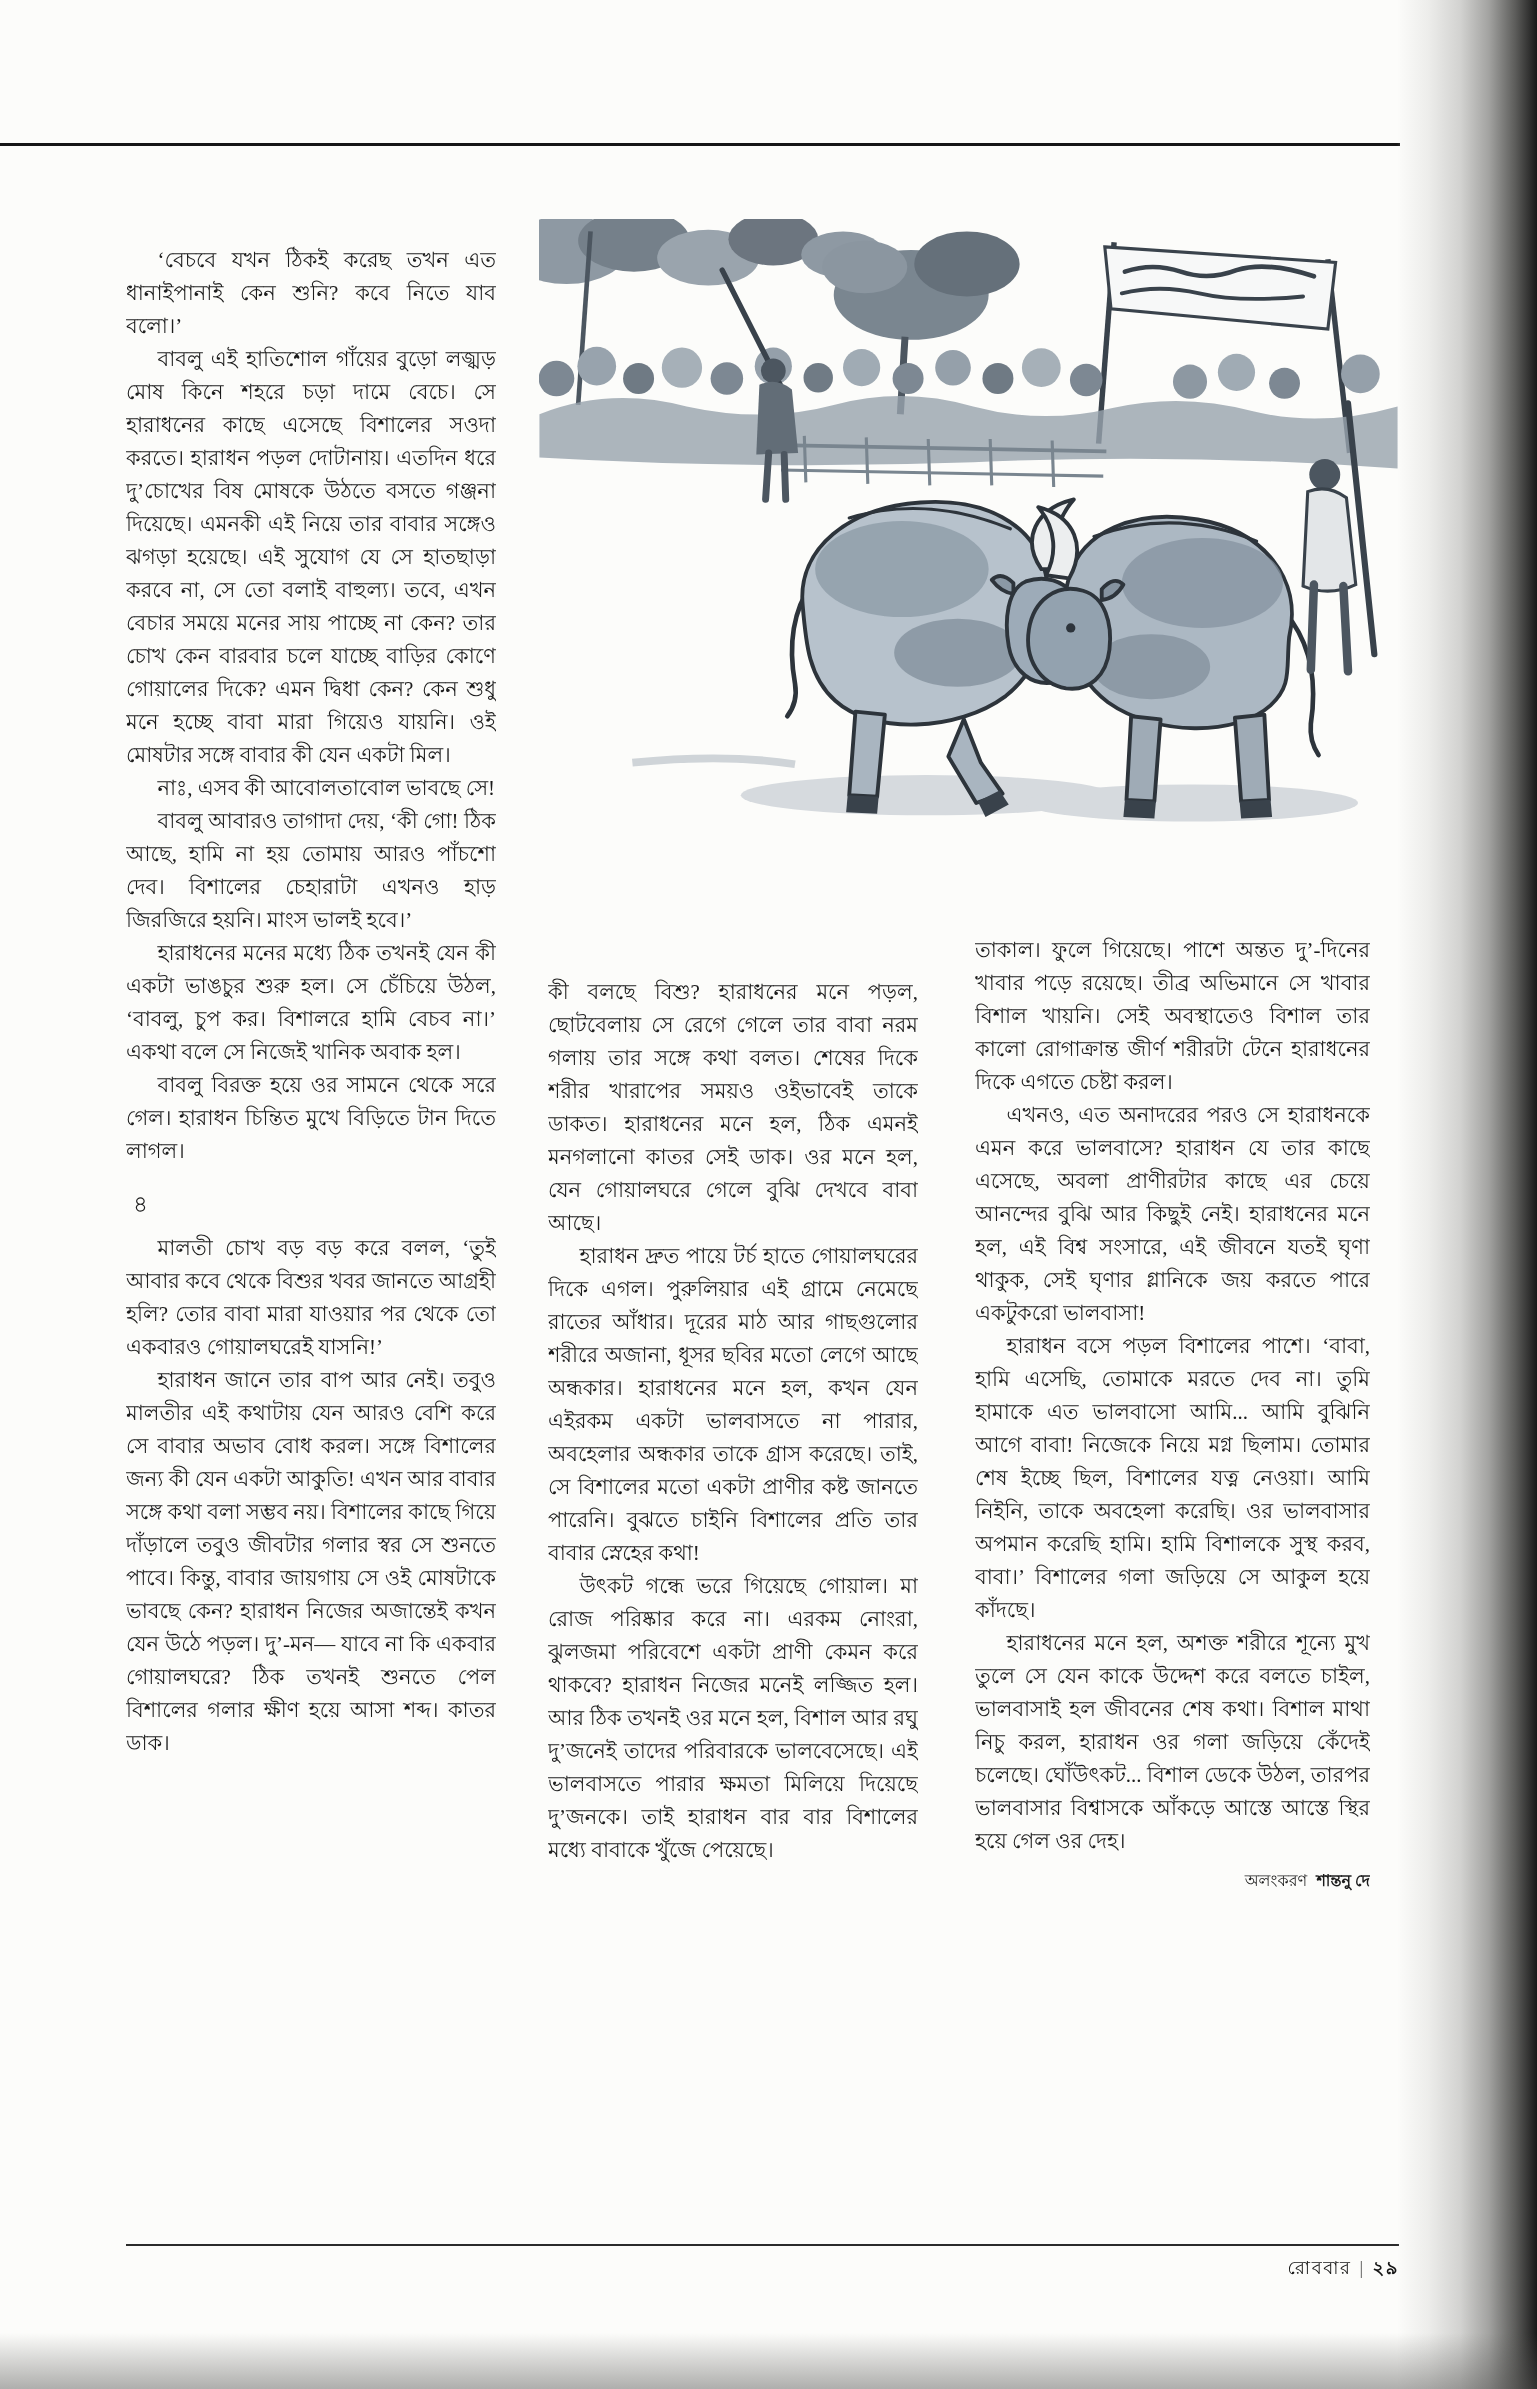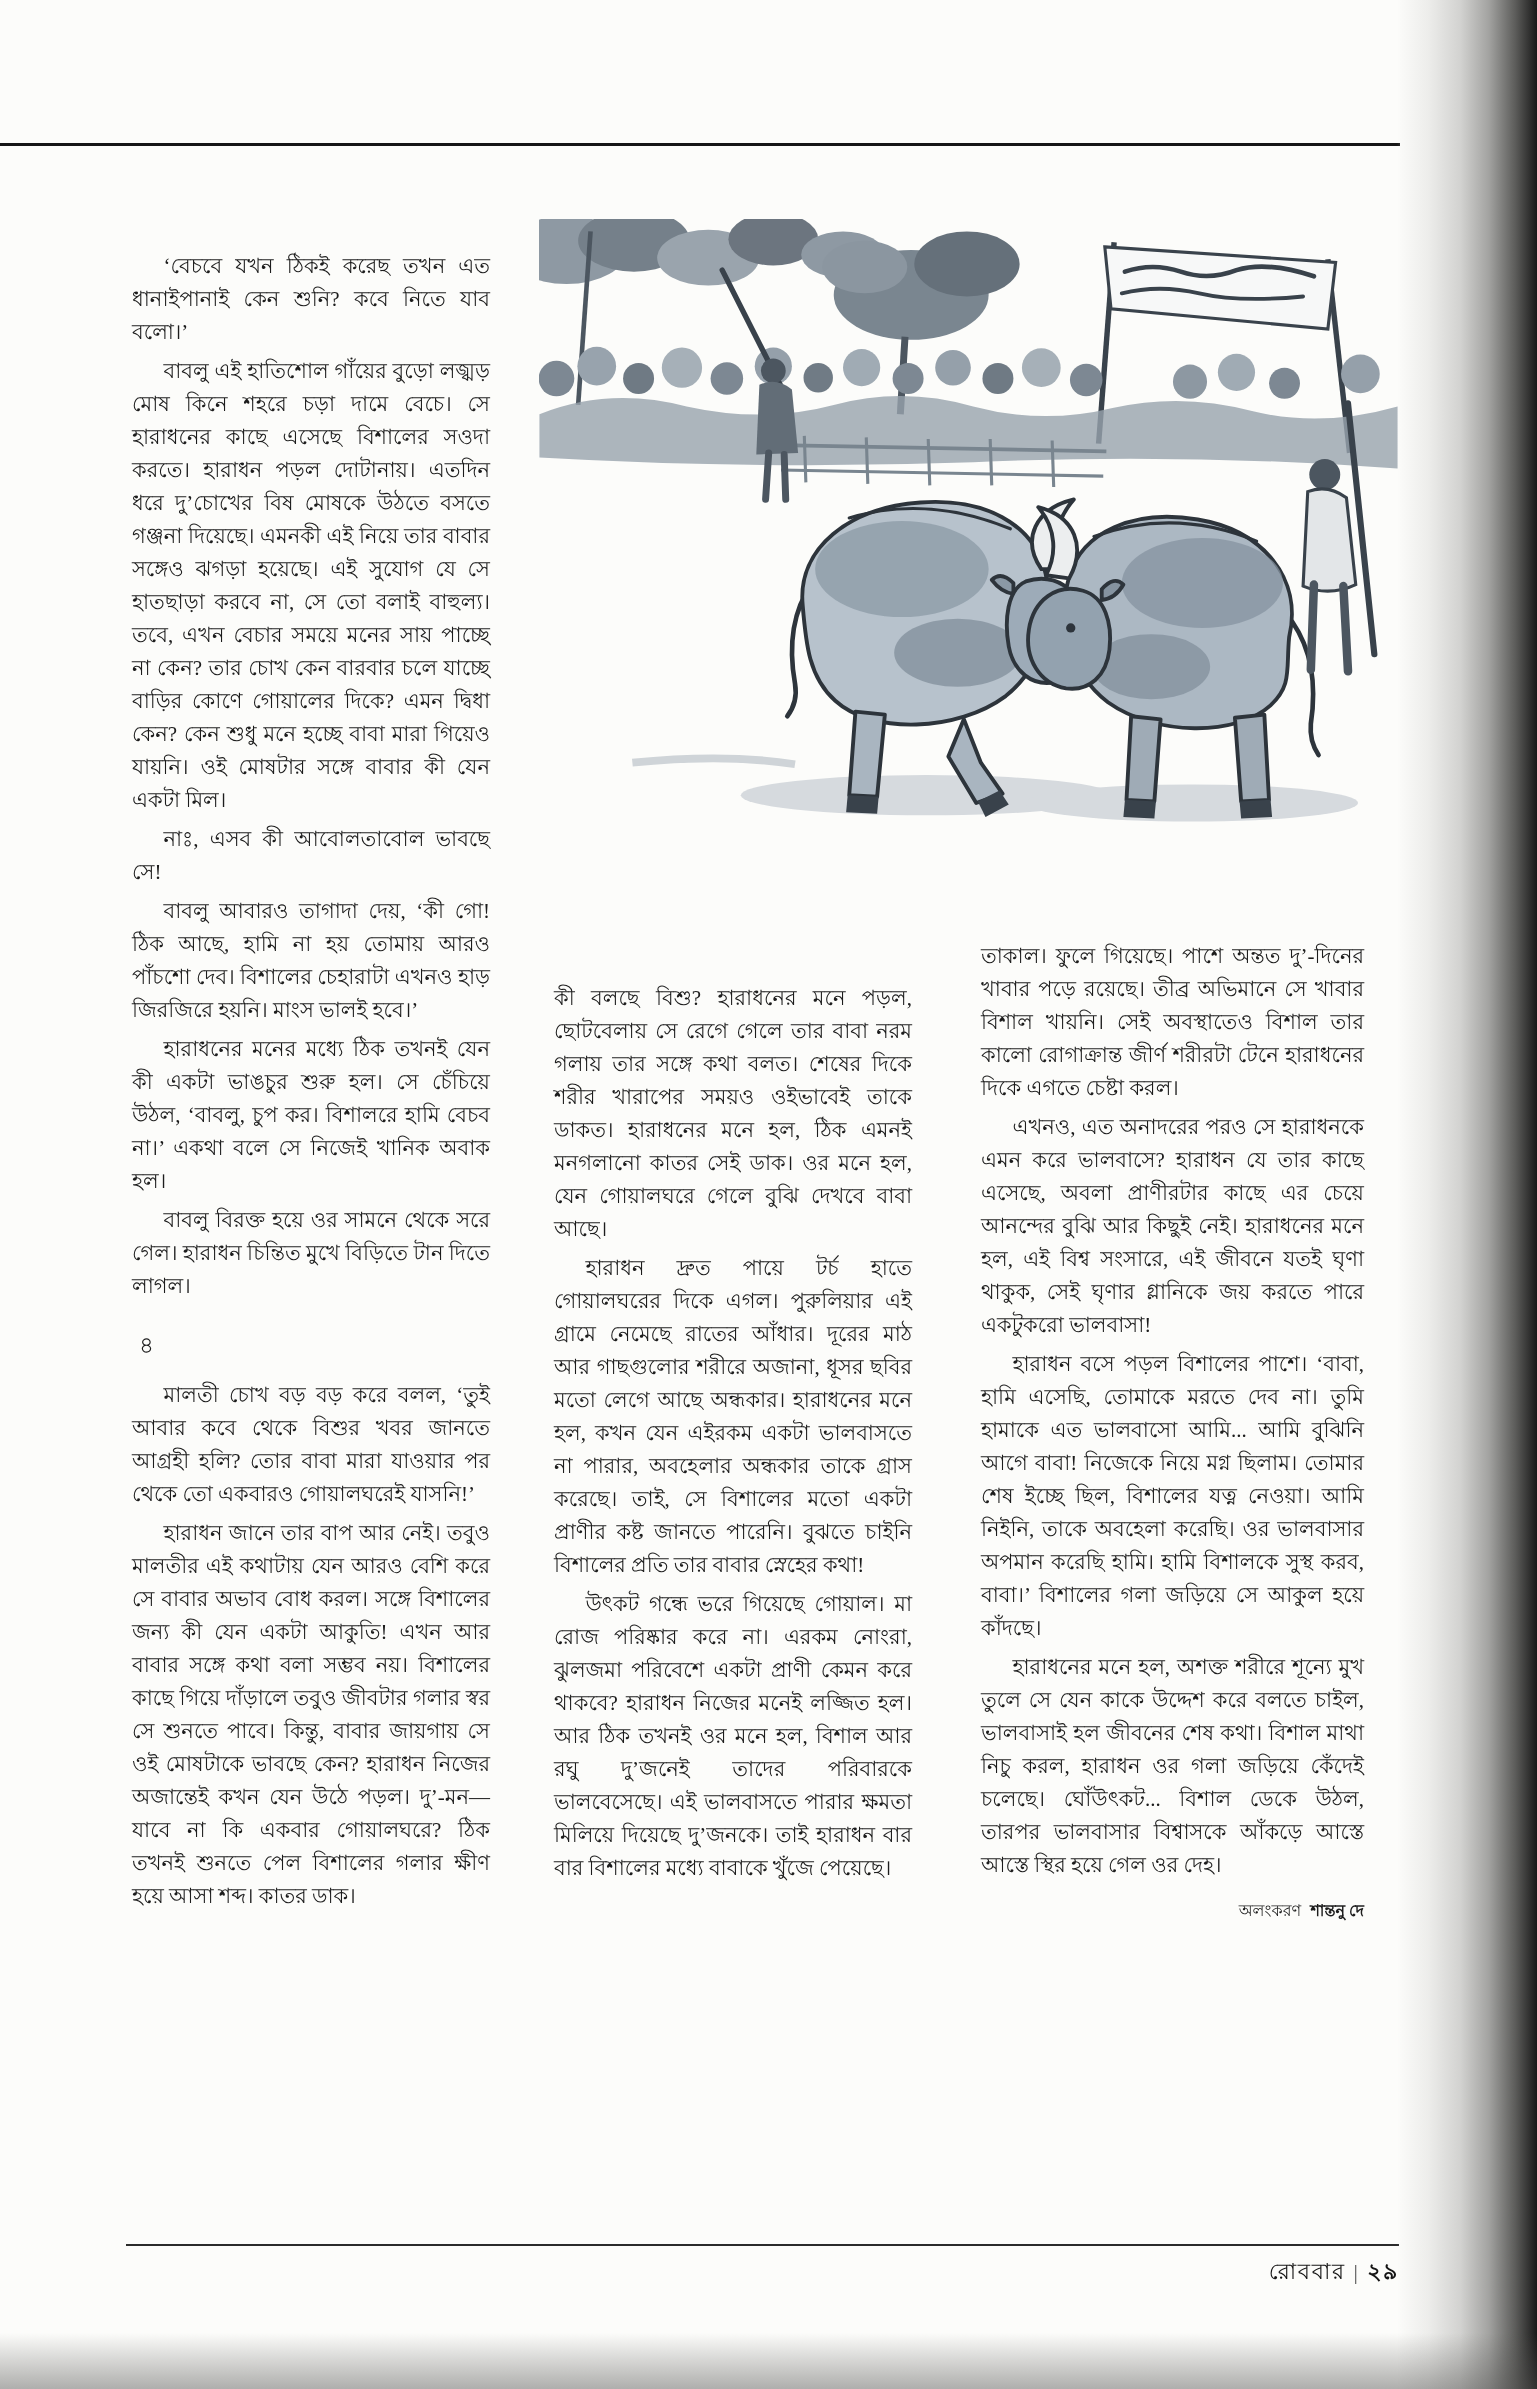--- a/index.html
+++ b/index.html
@@ -6,31 +6,31 @@
   html,body { background:#e8e8e6; }
   .page {
     position:relative; width:1538px; height:2389px;
     background:#fcfcfa; overflow:hidden;
     font-family:"Liberation Serif","DejaVu Serif",serif;
     color:#1c1c1c;
   }
   .top-rule { position:absolute; left:0; top:143px; width:1400px; height:3.1px; background:#161616; }
   .illustration { position:absolute; left:539px; top:219px; width:859px; height:680px; }
   .col { position:absolute; font-size:21px; line-height:33px; text-align:justify; overflow:hidden; }
-  .col p { text-indent:1.5em; margin:6px; }
+  .col p { text-indent:1.5em; margin:0; }
   .col p.noindent { text-indent:0; }
   .col1 { left:126px; top:244px;  width:370px; height:1988px; }
   .col2 { left:548px; top:976px; width:370px; height:1296px; }
   .col3 { left:975px; top:934px; width:395px; height:1296px; }
   .section-num { text-indent:0.3em !important; font-size:23px; padding:20px 0 11px 0; }
   .credit { text-align:right; text-indent:0 !important; padding-top:6.2px; font-size:16px; }
   .credit .name { font-weight:bold; margin-left:9.3px; }
   .footer-rule { position:absolute; left:126px; top:2244px; width:1273px; height:1.6px; background:#2b2b2b; }
   .footer { position:absolute; left:126px; top:2254px; width:1273px; text-align:right;
-            font-size:22px; letter-spacing:1.6px; color:#141414; }
+            font-size:18px; letter-spacing:1.6px; color:#141414; }
   .footer .sep { display:inline-block; margin:0 7.8px; color:#555; font-weight:300; }
   .footer .pageno { font-weight:bold; }
   .edge-shadow {
     position:absolute; right:0; top:0; width:141px; height:100%;
     background:linear-gradient(to right,
       rgba(252,252,250,0) 0%, #ededeb 22%, #d2d2d0 45%,
       #a3a3a1 65%, #5c5c5a 84%, #161616 100%);
   }
   .bottom-shadow {
     position:absolute; left:0; bottom:0; width:100%; height:56px;

